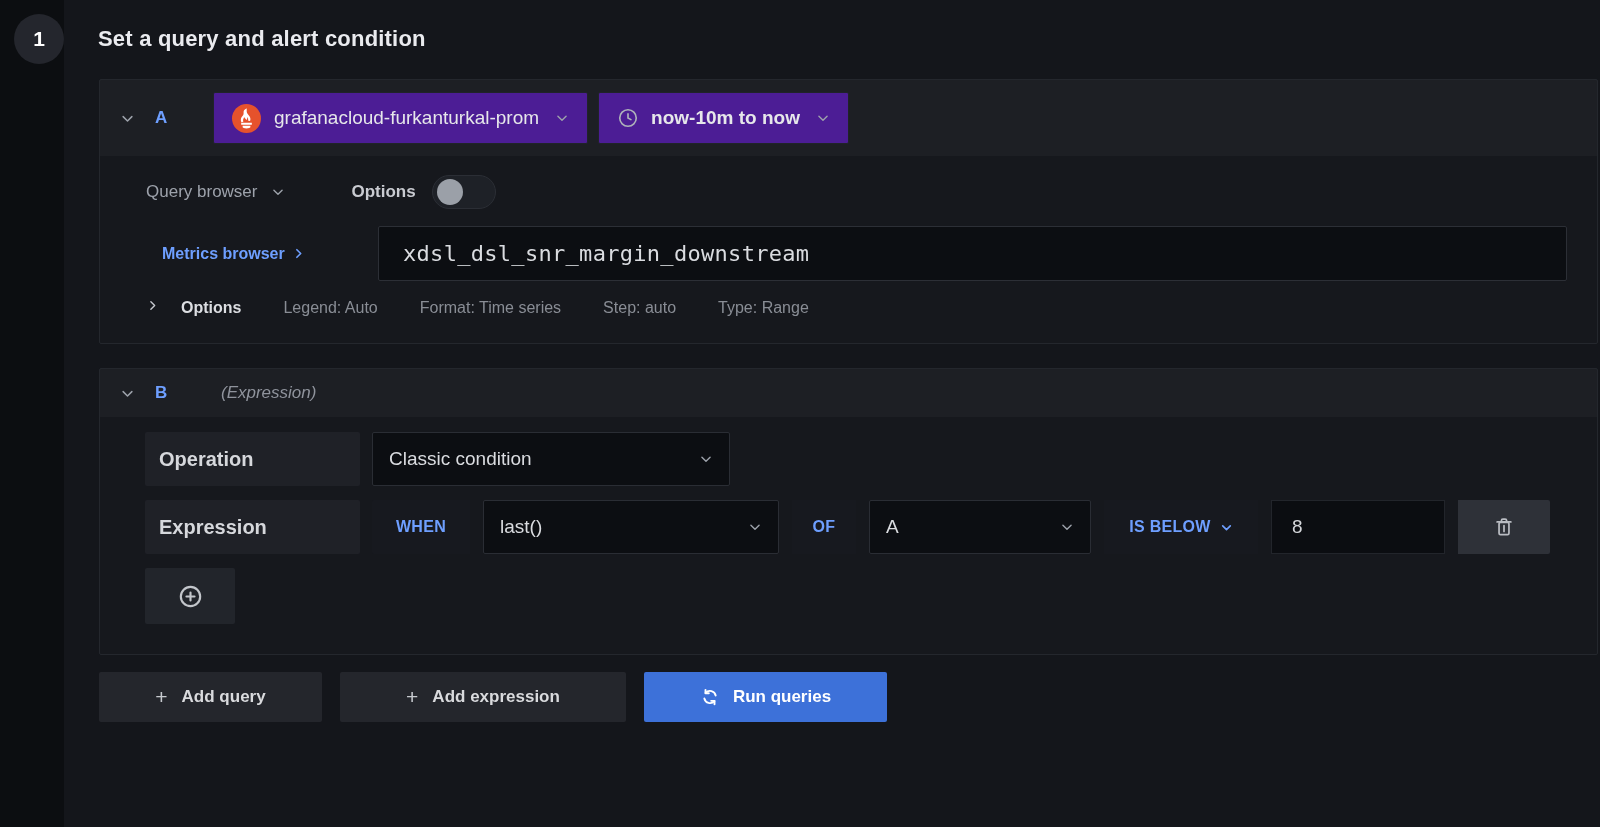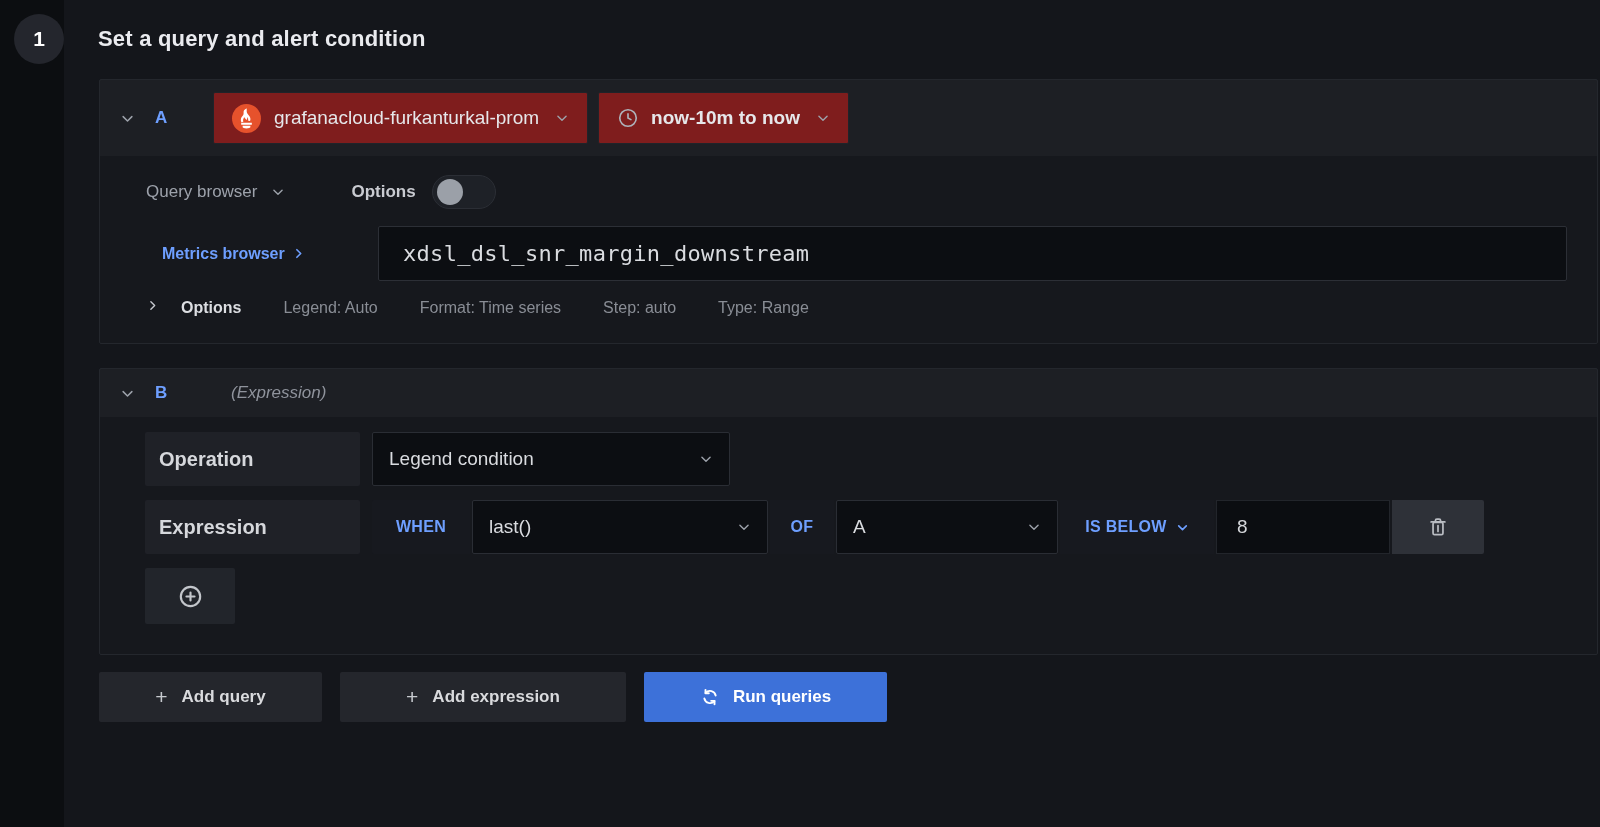--- a/index.html
+++ b/index.html
@@ -38,25 +38,25 @@
   .panel-b { margin-top:24px; }
   .q-header {
     display:flex; align-items:center;
     background:rgba(255,255,255,0.032);
     padding:0 20px;
   }
   .panel-a .q-header { height:76px; }
   .panel-b .q-header { height:48px; }
   .collapse-chev { color:#9da2ab; display:flex; margin-right:20px; }
   .ref-id { color:#6e9fff; font-size:17px; font-weight:700; width:58px; }
-  .expr-tag { color:#8f939c; font-size:17px; font-style:italic; margin-left:18px; }
+  .expr-tag { color:#8f939c; font-size:17px; font-style:italic; margin-left:8px; }
   
   .picker {
     height:52px; display:flex; align-items:center;
-    background:#7f1d1d; border:1px solid #202329; border-radius:2px;
+    background:#4c1d95; border:1px solid #202329; border-radius:2px;
     padding:0 18px; cursor:pointer;
   }
   .picker + .picker { margin-left:10px; }
   .picker-label { font-size:19px; font-weight:500; color:#e6e7ea; white-space:nowrap; }
   .picker .chev { color:#9da2ab; margin-left:16px; display:flex; }
   .prom-icon { width:29px; height:29px; margin-right:13px; flex:none; }
   .clock-icon { display:flex; margin-right:12px; color:#aeb2ba; }
   .time-label { font-weight:700; }
   
   .patterns-row {
@@ -107,21 +107,21 @@
     font-size:20px; font-weight:600; color:#d6d8dc;
     margin-right:12px;
   }
   .dd {
     height:54px; background:#0c0e12; border:1px solid #2a2d34; border-radius:2px;
     display:flex; align-items:center; justify-content:space-between;
     padding:0 16px; cursor:pointer;
   }
   .dd-value { font-size:19px; color:#dadce0; }
   .dd .chev { color:#9da2ab; display:flex; margin-left:12px; }
-  .cond-group { display:flex; gap:2px; }
+  .cond-group { display:flex; gap:13px; }
   .kw-cell {
     height:54px; background:#17191f;
     display:flex; align-items:center; justify-content:center;
     font-size:16px; font-weight:700; color:#6e9fff; letter-spacing:.3px;
     cursor:default;
   }
   .when-cell { width:98px; border-radius:2px 0 0 2px; }
   .of-cell { width:64px; }
   .evaluator-cell { width:154px; cursor:pointer; }
   .evaluator-cell .chev { color:#6e9fff; display:flex; margin-left:9px; }
@@ -251,21 +251,21 @@
           </svg>
       </span>
       <span class="ref-id">B</span>
       <span class="expr-tag">(Expression)</span>
     </div>
 
     <div class="expr-body">
       <div class="expr-row">
         <div class="label-cell">Operation</div>
         <div class="dd" style="width:358px;">
-          <span class="dd-value">Legend condition</span>
+          <span class="dd-value">Classic condition</span>
           <span class="chev">
             <svg width="14" height="14" viewBox="0 0 24 24" fill="none">
                 <path d="M5 9l7 7 7-7" stroke="currentColor" stroke-width="2.4" stroke-linecap="round" stroke-linejoin="round"></path>
               </svg>
           </span>
         </div>
       </div>
 
       <div class="expr-row">
         <div class="label-cell">Expression</div>

